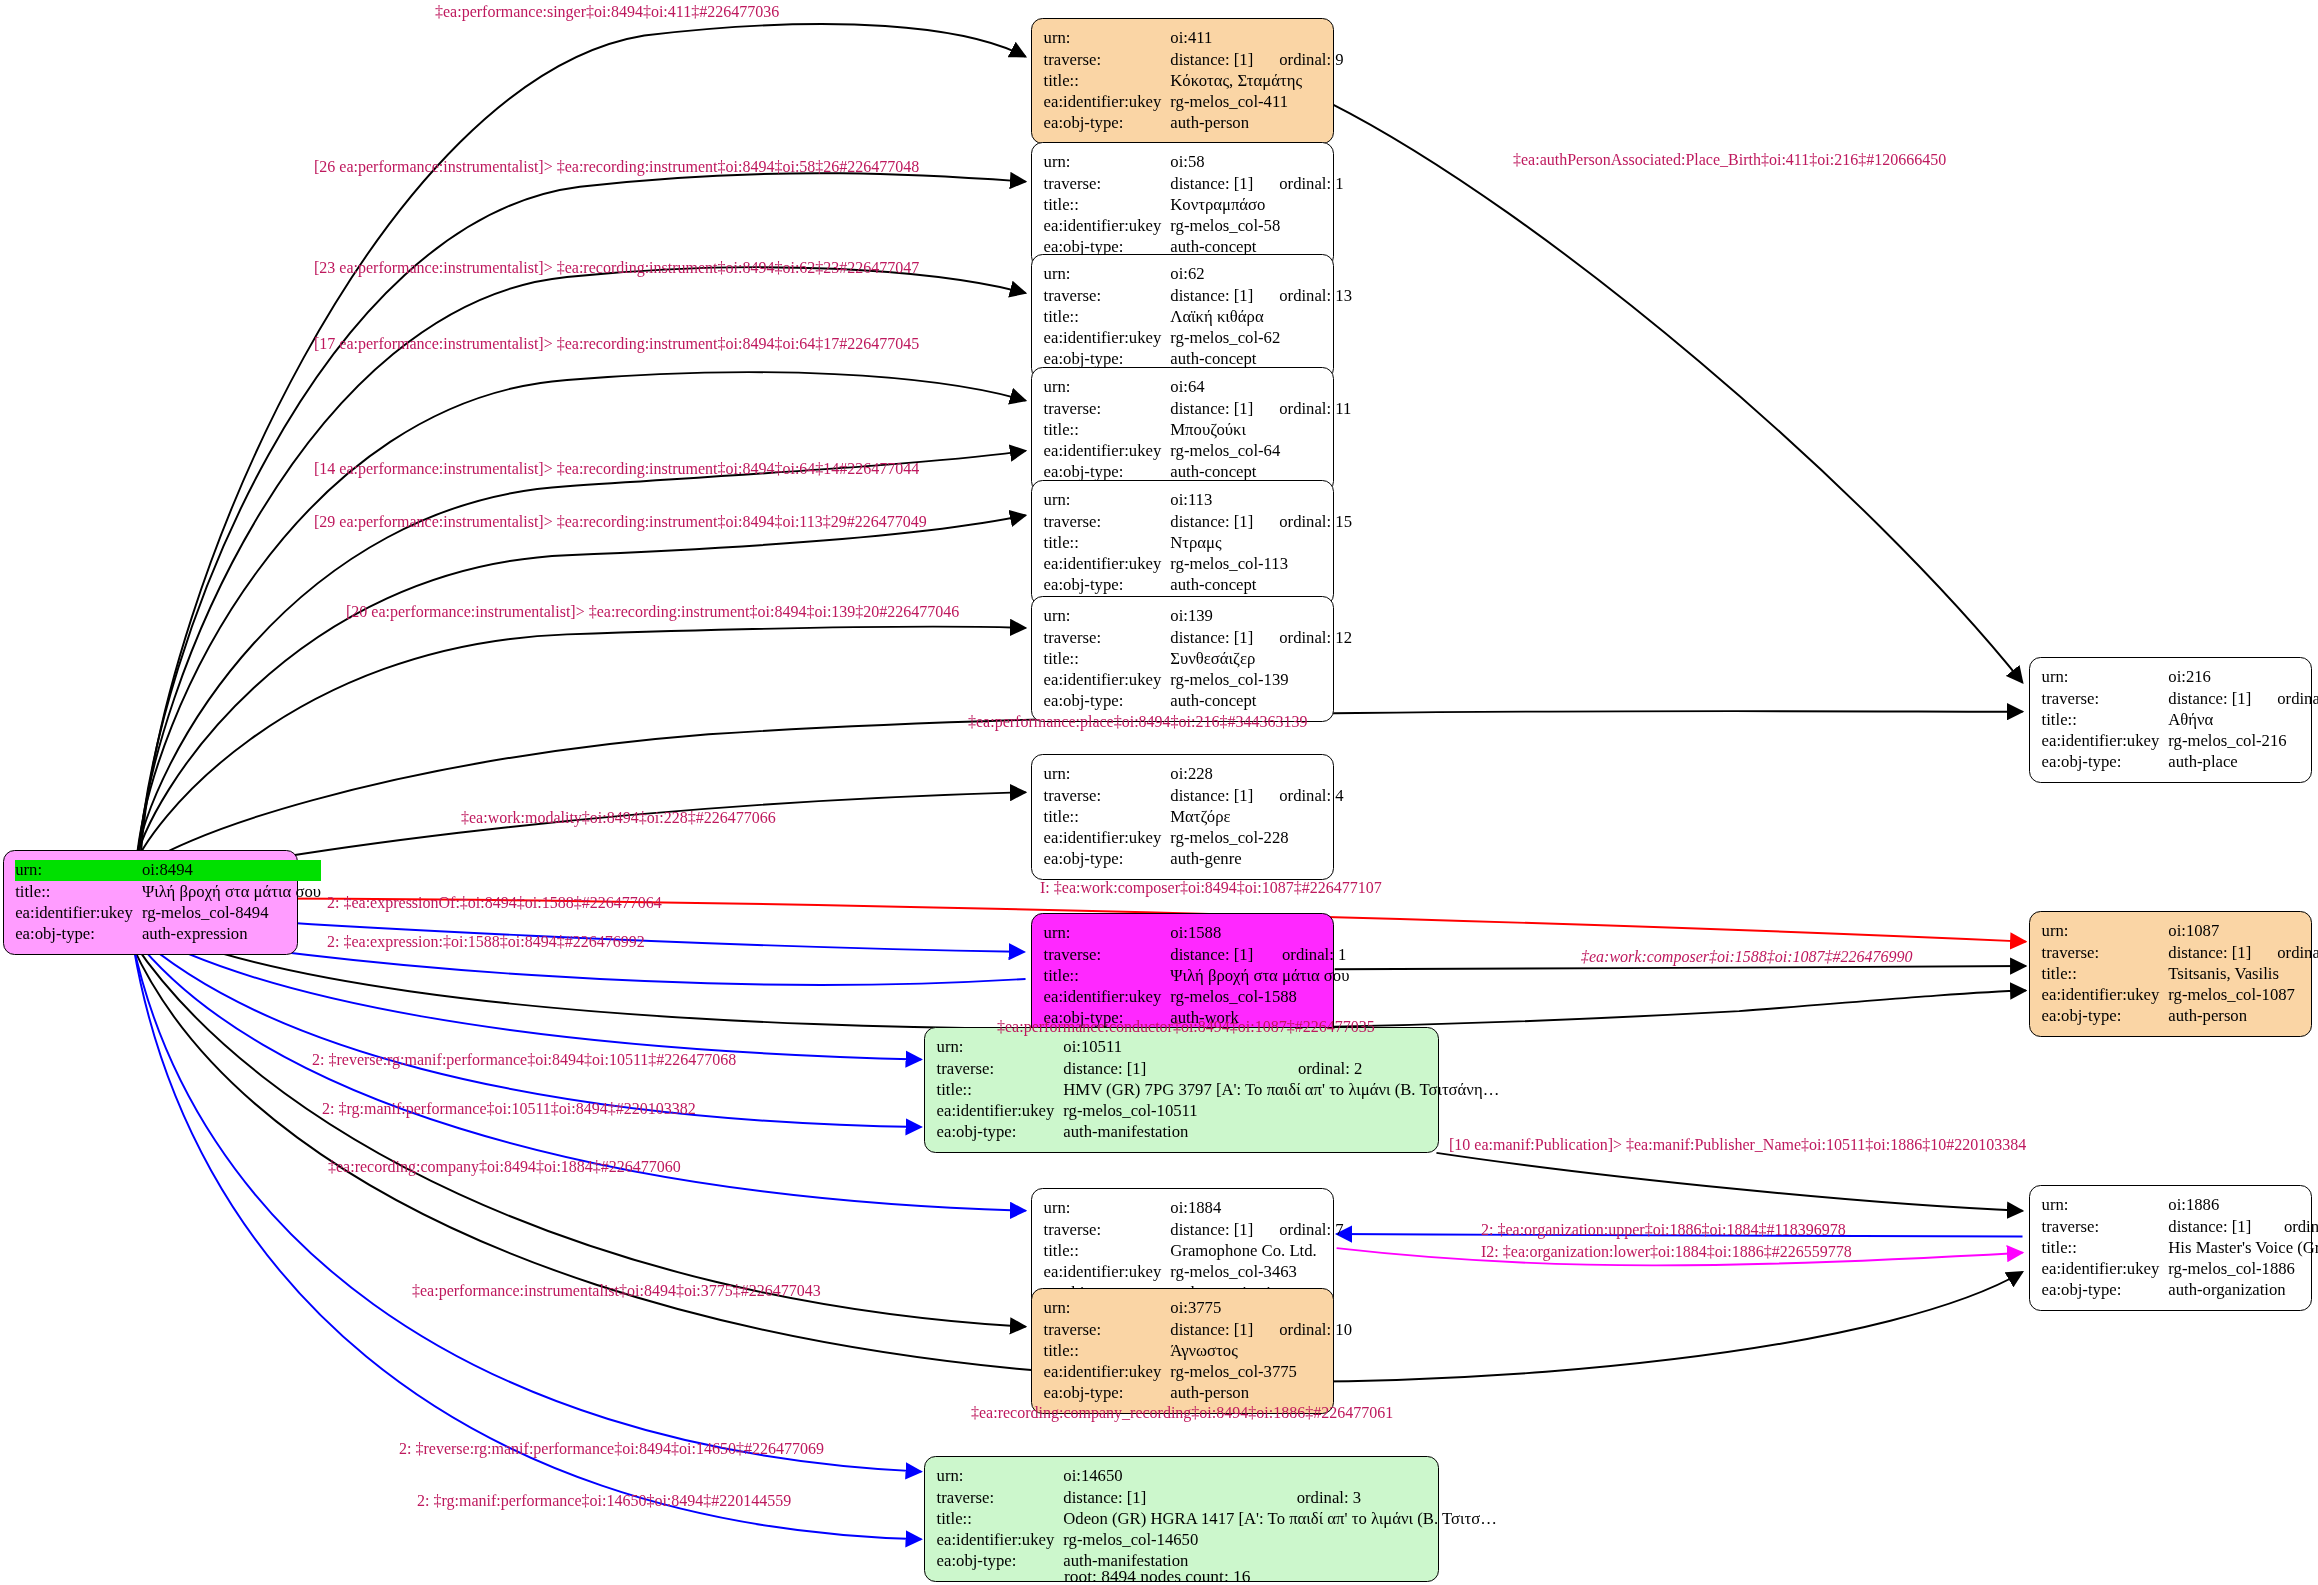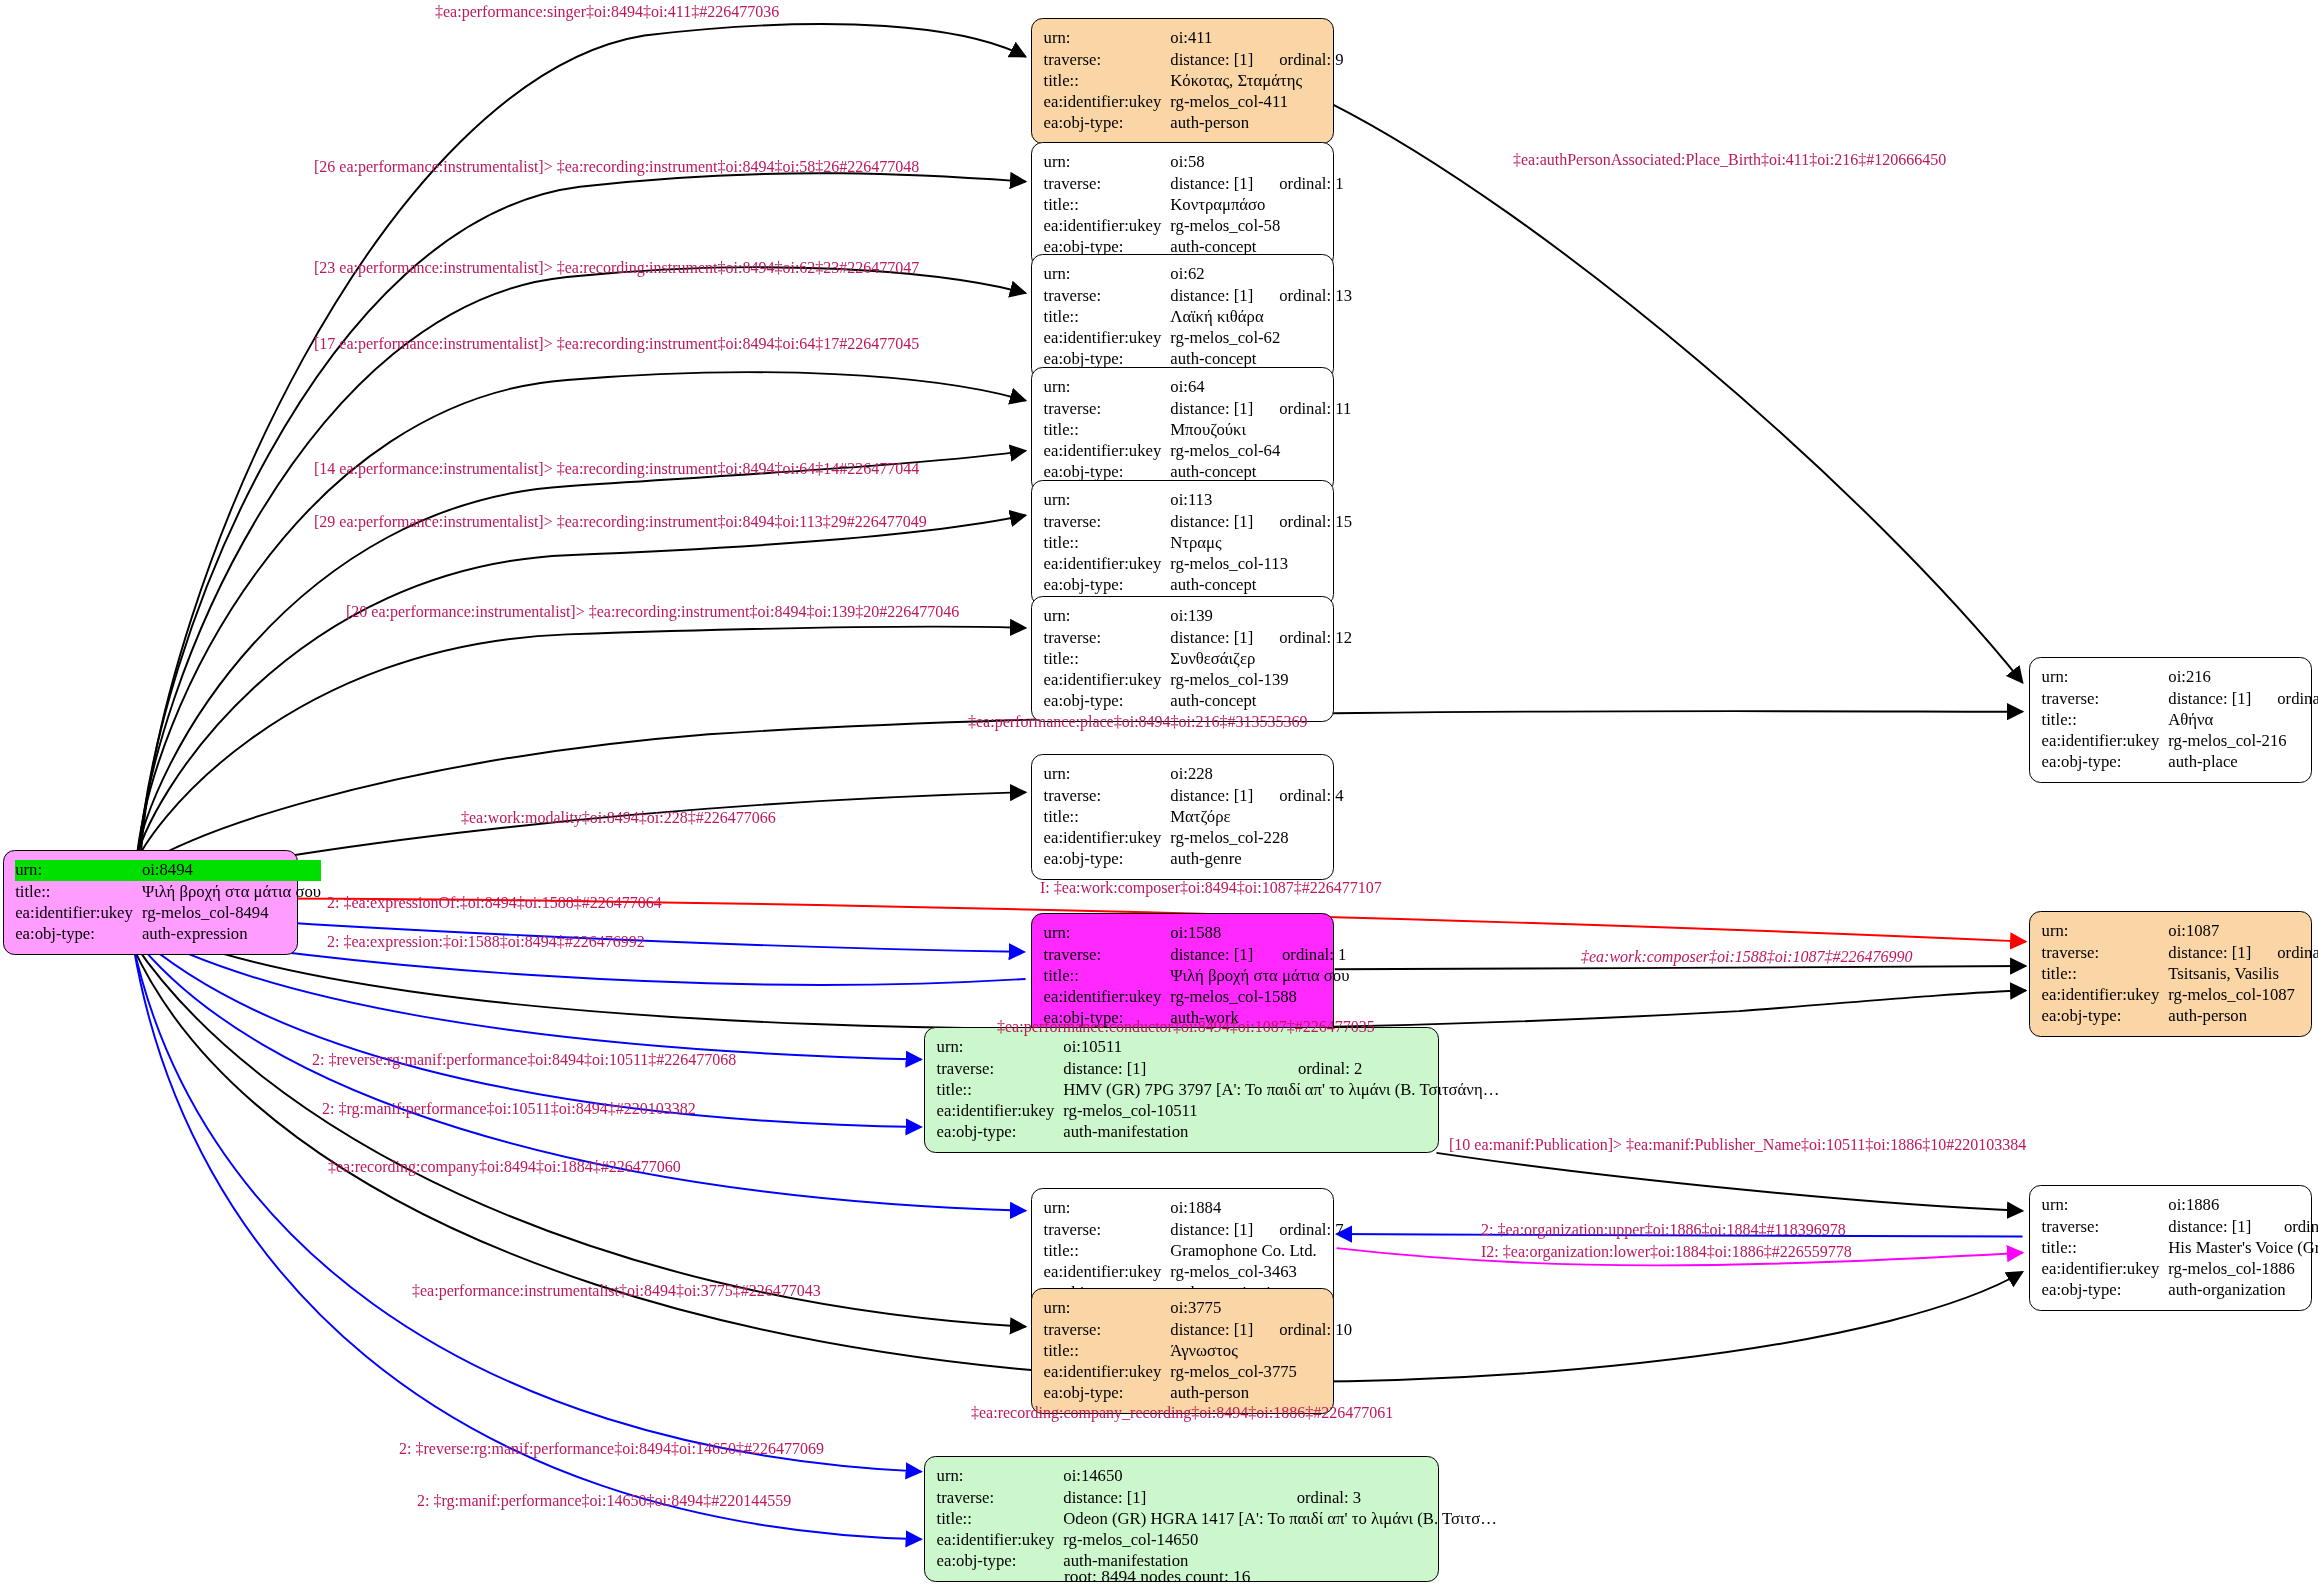--- a/index.html
+++ b/index.html
@@ -562,21 +562,21 @@
   </div>
 
   <div class="elabel" style="left:435px;top:3.9px;">‡ea:performance:singer‡oi:8494‡oi:411‡#226477036</div>
   <div class="elabel" style="left:314px;top:159px;">[26 ea:performance:instrumentalist]&gt; ‡ea:recording:instrument‡oi:8494‡oi:58‡26#226477048</div>
   <div class="elabel" style="left:314px;top:260px;">[23 ea:performance:instrumentalist]&gt; ‡ea:recording:instrument‡oi:8494‡oi:62‡23#226477047</div>
   <div class="elabel" style="left:314px;top:336px;">[17 ea:performance:instrumentalist]&gt; ‡ea:recording:instrument‡oi:8494‡oi:64‡17#226477045</div>
   <div class="elabel" style="left:314px;top:461px;">[14 ea:performance:instrumentalist]&gt; ‡ea:recording:instrument‡oi:8494‡oi:64‡14#226477044</div>
   <div class="elabel" style="left:314px;top:514px;">[29 ea:performance:instrumentalist]&gt; ‡ea:recording:instrument‡oi:8494‡oi:113‡29#226477049</div>
   <div class="elabel" style="left:314px;top:604px;margin-left:32px;">[20 ea:performance:instrumentalist]&gt; ‡ea:recording:instrument‡oi:8494‡oi:139‡20#226477046</div>
   <div class="elabel" style="left:1513px;top:124px;margin-top:28px;">‡ea:authPersonAssociated:Place_Birth‡oi:411‡oi:216‡#120666450</div>
-  <div class="elabel" style="left:968px;top:714px;">‡ea:performance:place‡oi:8494‡oi:216‡#313535369</div>
+  <div class="elabel" style="left:968px;top:714px;">‡ea:performance:place‡oi:8494‡oi:216‡#344363139</div>
   <div class="elabel" style="left:461px;top:810px;">‡ea:work:modality‡oi:8494‡oi:228‡#226477066</div>
   <div class="elabel" style="left:1040px;top:880px;">I: ‡ea:work:composer‡oi:8494‡oi:1087‡#226477107</div>
   <div class="elabel" style="left:327px;top:895px;">2: ‡ea:expressionOf:‡oi:8494‡oi:1588‡#226477064</div>
   <div class="elabel" style="left:327px;top:934px;">2: ‡ea:expression:‡oi:1588‡oi:8494‡#226476992</div>
   <div class="elabel" style="left:1581px;top:949px;font-style:italic;">‡ea:work:composer‡oi:1588‡oi:1087‡#226476990</div>
   <div class="elabel" style="left:997px;top:1019px;">‡ea:performance:conductor‡oi:8494‡oi:1087‡#226477035</div>
   <div class="elabel" style="left:312px;top:1052px;">2: ‡reverse:rg:manif:performance‡oi:8494‡oi:10511‡#226477068</div>
   <div class="elabel" style="left:322px;top:1101px;">2: ‡rg:manif:performance‡oi:10511‡oi:8494‡#220103382</div>
   <div class="elabel" style="left:328px;top:1159px;">‡ea:recording:company‡oi:8494‡oi:1884‡#226477060</div>
   <div class="elabel" style="left:1449px;top:1137px;">[10 ea:manif:Publication]&gt; ‡ea:manif:Publisher_Name‡oi:10511‡oi:1886‡10#220103384</div>

